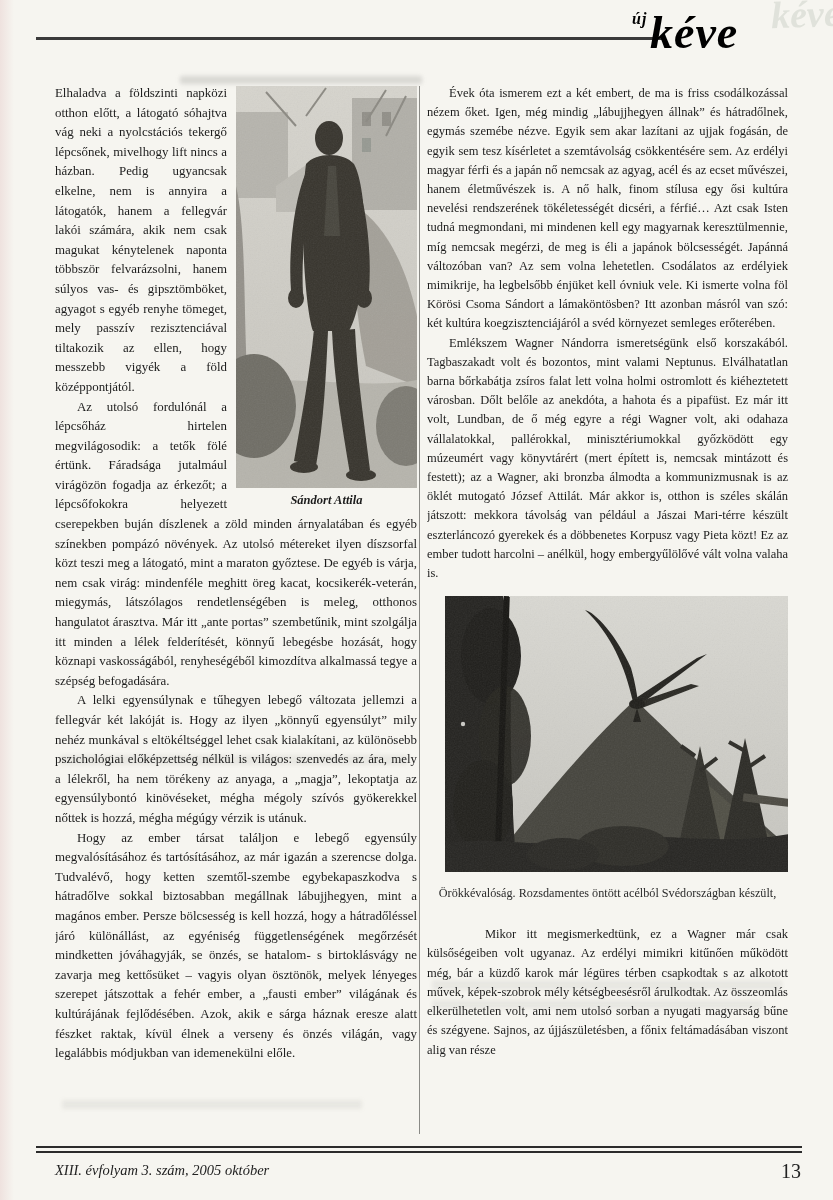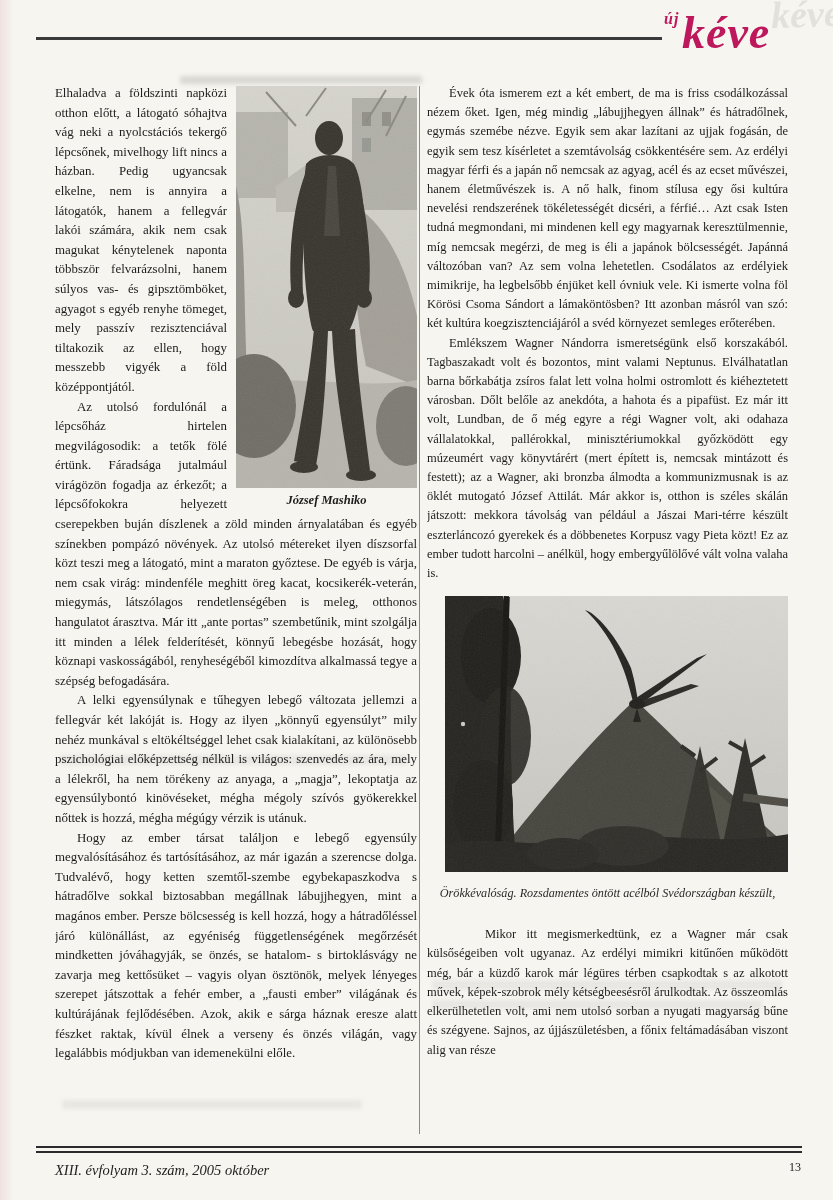--- a/index.html
+++ b/index.html
@@ -11,21 +11,21 @@
     overflow:hidden;
     position:relative;
   }
   .page{position:absolute;inset:0;}
   
   .edge-tint{position:absolute;left:0;top:0;width:14px;height:1200px;
     background:linear-gradient(to right, rgba(225,190,190,.35), rgba(225,190,190,0));}
 
   
   .masthead-rule{position:absolute;left:36px;top:37px;width:626px;height:2.5px;background:#3a3a3a;}
-  .masthead-logo{position:absolute;left:656px;top:2px;width:170px;height:62px;color:#be185d;}
+  .masthead-logo{position:absolute;left:624px;top:2px;width:170px;height:62px;color:#000000;}
   .logo-uj{position:absolute;left:8px;top:8px;font-size:16px;font-style:italic;font-weight:bold;letter-spacing:1px;}
   .logo-keve{position:absolute;left:26px;top:4px;font-size:46px;font-style:italic;font-weight:bold;letter-spacing:1px;}
   .ghost-keve{position:absolute;right:-8px;top:-8px;font-size:38px;font-style:italic;font-weight:bold;
     color:rgba(95,115,95,.14);transform:rotate(-2deg);}
 
   
   .ghost{position:absolute;background:rgba(115,115,108,.10);filter:blur(2px);border-radius:2px;}
   .ghost.g1{left:180px;top:76px;width:242px;height:8px;background:rgba(115,115,108,.22);}
   .ghost.g2{left:60px;top:755px;width:348px;height:10px;}
   .ghost.g3{left:62px;top:1100px;width:300px;height:9px;}
@@ -42,28 +42,28 @@
   .indent{text-indent:22px;}
   .big-indent{text-indent:58px;}
 
   
   figure{margin:0;padding:0;}
   .statue-figure{float:right;width:181px;margin:2px 0 4px 9px;}
   .statue-figure svg{display:block;width:181px;height:402px;}
   .statue-caption{font-size:12.5px;font-style:italic;font-weight:bold;text-align:center;margin-top:3px;text-indent:0;}
   .sculpture-figure{margin:13px 0 0 0;width:361px;}
   .sculpture-figure svg{display:block;width:345px;height:276px;margin-left:18px;}
-  .sculpture-caption{margin-top:12px;font-size:12.2px;font-style:italic;color:#2a2a2a;text-align:center;line-height:19px;text-indent:0;}
+  .sculpture-caption{margin-top:12px;font-size:12.2px;color:#2a2a2a;text-align:center;line-height:19px;text-indent:0;}
   .after-figure{margin-top:22px;}
 
   
   .footer-rule{position:absolute;left:36px;top:1146px;width:766px;height:3px;
     border-top:2px solid #2b2b2b;border-bottom:2px solid #2b2b2b;}
   .footer-issue{position:absolute;left:55px;top:1162px;font-size:14.5px;font-style:italic;color:#222;text-align:right;}
-  .footer-page{position:absolute;right:32px;top:1160px;font-size:12px;color:#222;}
+  .footer-page{position:absolute;right:32px;top:1160px;font-size:20px;color:#222;}
 </style>
 </head>
 <body>
 
 <div class="page">
 
   <div class="edge-tint"></div>
 
   <div class="masthead-rule"></div>
   <div class="masthead-logo">
@@ -121,21 +121,21 @@
             <ellipse cx="60" cy="212" rx="8" ry="10"></ellipse>
             <ellipse cx="128" cy="212" rx="8" ry="10"></ellipse>
             <path d="M78,243 C74,285 66,330 58,375 L80,380 C88,335 90,288 92,245 Z"></path>
             <path d="M96,245 C98,292 106,340 114,388 L134,384 C128,336 121,288 119,243 Z"></path>
             <ellipse cx="68" cy="381" rx="14" ry="6"></ellipse>
             <ellipse cx="125" cy="389" rx="15" ry="6"></ellipse>
           </g>
           <path d="M92,80 L100,80 L104,150 L88,150 Z" fill="#56534b" opacity=".55"></path>
           <rect width="181" height="402" filter="url(#noise)" opacity=".10"></rect>
         </svg>
-        <figcaption class="statue-caption">József Mashiko</figcaption>
+        <figcaption class="statue-caption">Sándort Attila</figcaption>
       </figure>
 
       <p>Elhaladva a földszinti napközi otthon előtt, a látogató sóhajtva vág neki a nyolcstációs tekergő lépcsőnek, mivelhogy lift nincs a házban. Pedig ugyancsak elkelne, nem is annyira a látogatók, hanem a fellegvár lakói számára, akik nem csak magukat kénytelenek naponta többször felvarázsolni, hanem súlyos vas- és gipsztömböket, agyagot s egyéb renyhe tömeget, mely passzív rezisztenciával tiltakozik az ellen, hogy messzebb vigyék a föld középpontjától.</p>
       <p class="indent">Az utolsó fordulónál a lépcsőház hirtelen megvilágosodik: a tetők fölé értünk. Fáradsága jutalmául virágözön fogadja az érkezőt; a lépcsőfokokra helyezett cserepekben buján díszlenek a zöld minden árnyalatában és egyéb színekben pompázó növények. Az utolsó métereket ilyen díszsorfal közt teszi meg a látogató, mint a maraton győztese. De egyéb is várja, nem csak virág: mindenféle meghitt öreg kacat, kocsikerék-veterán, miegymás, látszólagos rendetlenségében is meleg, otthonos hangulatot árasztva. Már itt „ante portas” szembetűnik, mint szolgálja itt minden a lélek felderítését, könnyű lebegésbe hozását, hogy köznapi vaskosságából, renyheségéből kimozdítva alkalmassá tegye a szépség befogadására.</p>
       <p class="indent">A lelki egyensúlynak e tűhegyen lebegő változata jellemzi a fellegvár két lakóját is. Hogy az ilyen „könnyű egyensúlyt” mily nehéz munkával s eltökéltséggel lehet csak kialakítani, az különösebb pszichológiai előképzettség nélkül is világos: szenvedés az ára, mely a lélekről, ha nem törékeny az anyaga, a „magja”, lekoptatja az egyensúlybontó kinövéseket, mégha mégoly szívós gyökerekkel nőttek is hozzá, mégha mégúgy vérzik is utánuk.</p>
       <p class="indent">Hogy az ember társat találjon e lebegő egyensúly megvalósításához és tartósításához, az már igazán a szerencse dolga. Tudvalévő, hogy ketten szemtől-szembe egybekapaszkodva s hátradőlve sokkal biztosabban megállnak lábujjhegyen, mint a magános ember. Persze bölcsesség is kell hozzá, hogy a hátradőléssel járó különállást, az egyéniség függetlenségének megőrzését mindketten jóváhagyják, se önzés, se hatalom- s birtoklásvágy ne zavarja meg kettősüket – vagyis olyan ösztönök, melyek lényeges szerepet játszottak a fehér ember, a „fausti ember” világának és kultúrájának fejlődésében. Azok, akik e sárga háznak eresze alatt fészket raktak, kívül élnek a verseny és önzés világán, vagy legalábbis módjukban van idemenekülni előle.</p>
     </div>
 
     <div class="col col-right">
       <p class="indent">Évek óta ismerem ezt a két embert, de ma is friss csodálkozással nézem őket. Igen, még mindig „lábujjhegyen állnak” és hátradőlnek, egymás szemébe nézve. Egyik sem akar lazítani az ujjak fogásán, de egyik sem tesz kísérletet a szemtávolság csökkentésére sem. Az erdélyi magyar férfi és a japán nő nemcsak az agyag, acél és az ecset művészei, hanem életművészek is. A nő halk, finom stílusa egy ősi kultúra nevelési rendszerének tökéletességét dicséri, a férfié… Azt csak Isten tudná megmondani, mi mindenen kell egy magyarnak keresztülmennie, míg nemcsak megérzi, de meg is éli a japánok bölcsességét. Japánná változóban van? Az sem volna lehetetlen. Csodálatos az erdélyiek mimikrije, ha legbelsőbb énjüket kell óvniuk vele. Ki ismerte volna föl Körösi Csoma Sándort a lámaköntösben? Itt azonban másról van szó: két kultúra koegzisztenciájáról a svéd környezet semleges erőterében.</p>

